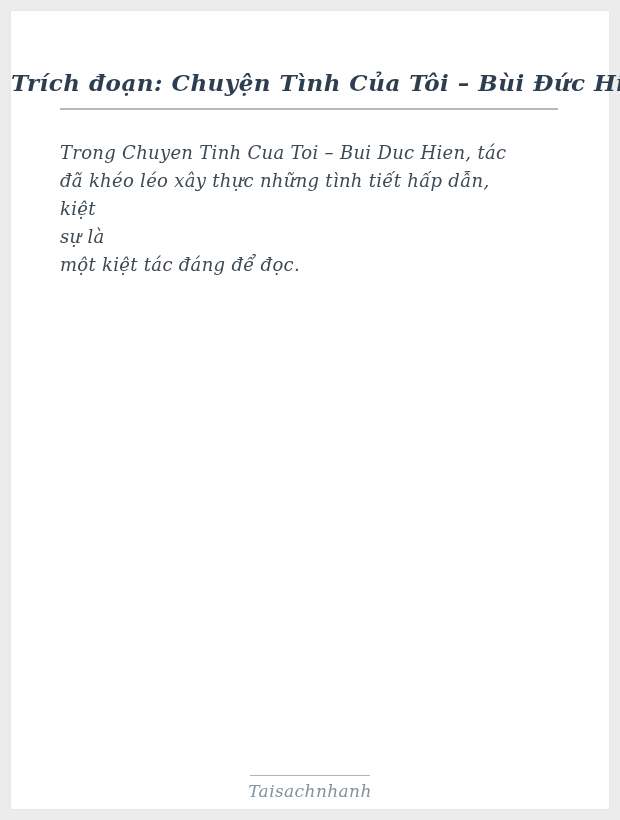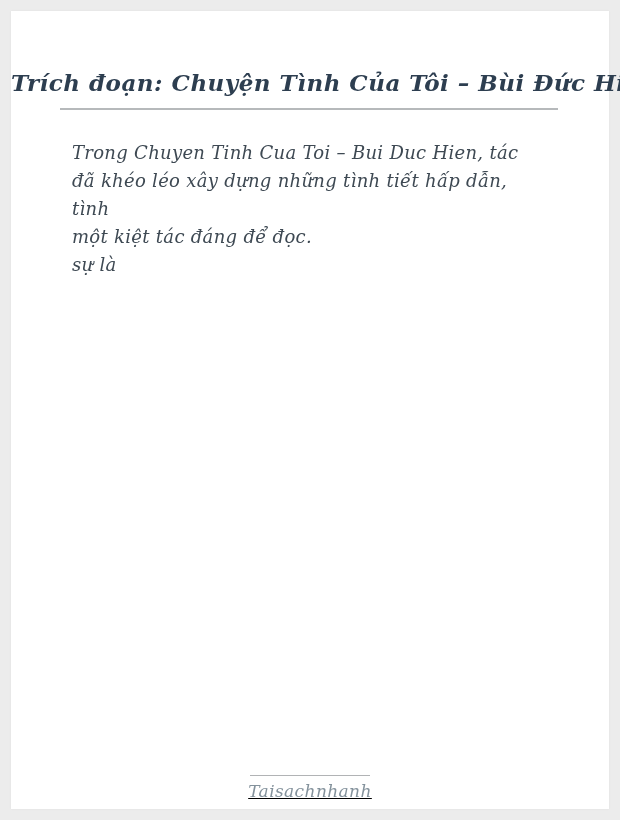--- a/index.html
+++ b/index.html
@@ -46,32 +46,30 @@
   .body-paragraph {
     position: absolute;
     top: 128px;
     left: 49px;
     right: 30px;
     font-style: italic;
     font-size: 18px;
     line-height: 28px;
     letter-spacing: 0.3px;
     color: #3e4953;
-    margin-left: 12px;
   }
   .body-line {
     white-space: nowrap;
   }
   .footer {
     position: absolute;
     left: 0;
     right: 0;
     bottom: 8px;
     text-align: center;
-    text-decoration: underline;
   }
   .footer-rule {
     width: 120px;
     margin: 0 auto 5px;
     border-top: 1px solid #b1b3b5;
   }
   .footer-brand {
     font-style: italic;
     font-size: 17px;
     letter-spacing: 0.4px;
@@ -82,24 +80,24 @@
 <body>
 
 <div class="page">
 
   <div class="doc-title">Trích đoạn: Chuyện Tình Của Tôi – Bùi Đức Hiên</div>
 
   <div class="title-rule"></div>
 
   <div class="body-paragraph">
     <div class="body-line">Trong Chuyen Tinh Cua Toi – Bui Duc Hien, tác</div>
-    <div class="body-line">đã khéo léo xây dựng những tình tiết hấp dẫn,</div>
-    <div class="body-line">tình</div>
+    <div class="body-line">đã khéo léo xây thực những tình tiết hấp dẫn,</div>
+    <div class="body-line">kiệt</div>
+    <div class="body-line">sự là</div>
     <div class="body-line">một kiệt tác đáng để đọc.</div>
-    <div class="body-line">sự là</div>
   </div>
 
   <div class="footer">
     <div class="footer-rule"></div>
     <div class="footer-brand">Taisachnhanh</div>
   </div>
 
 </div>
 
 </body></html>

